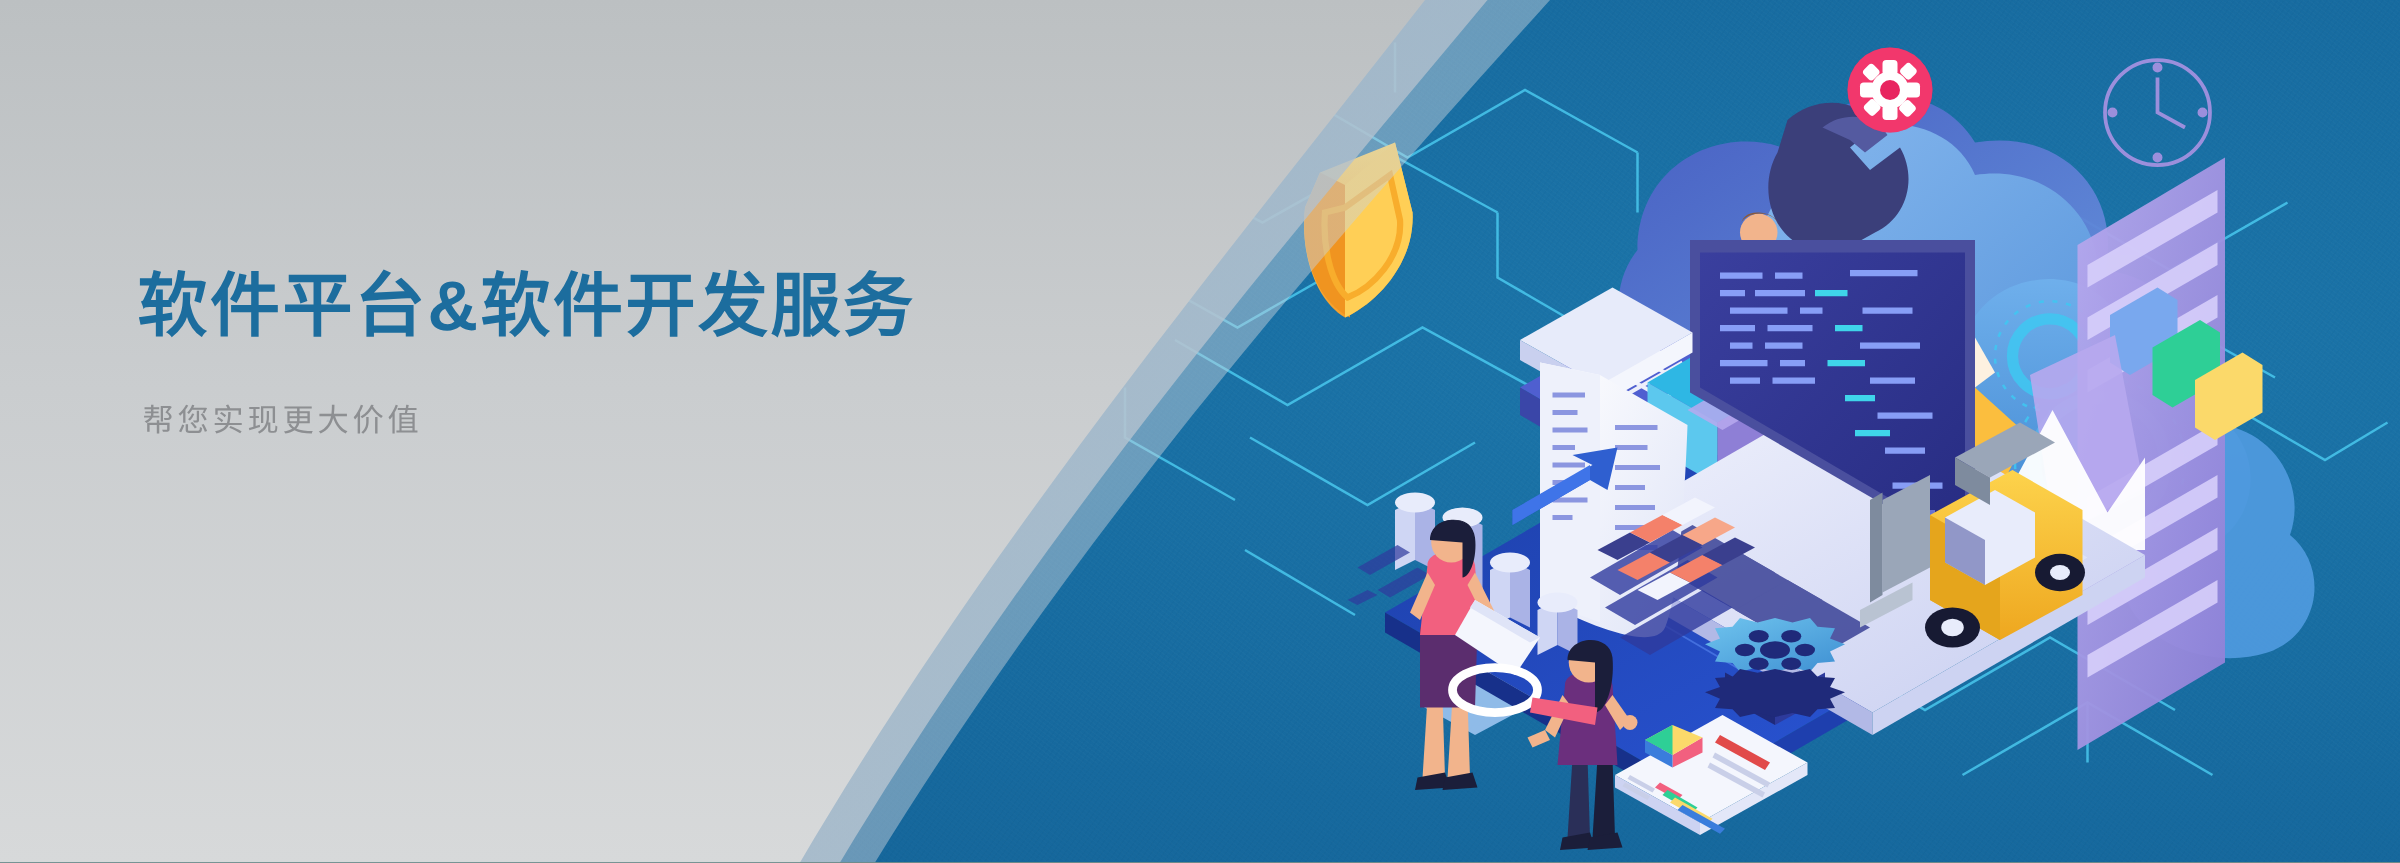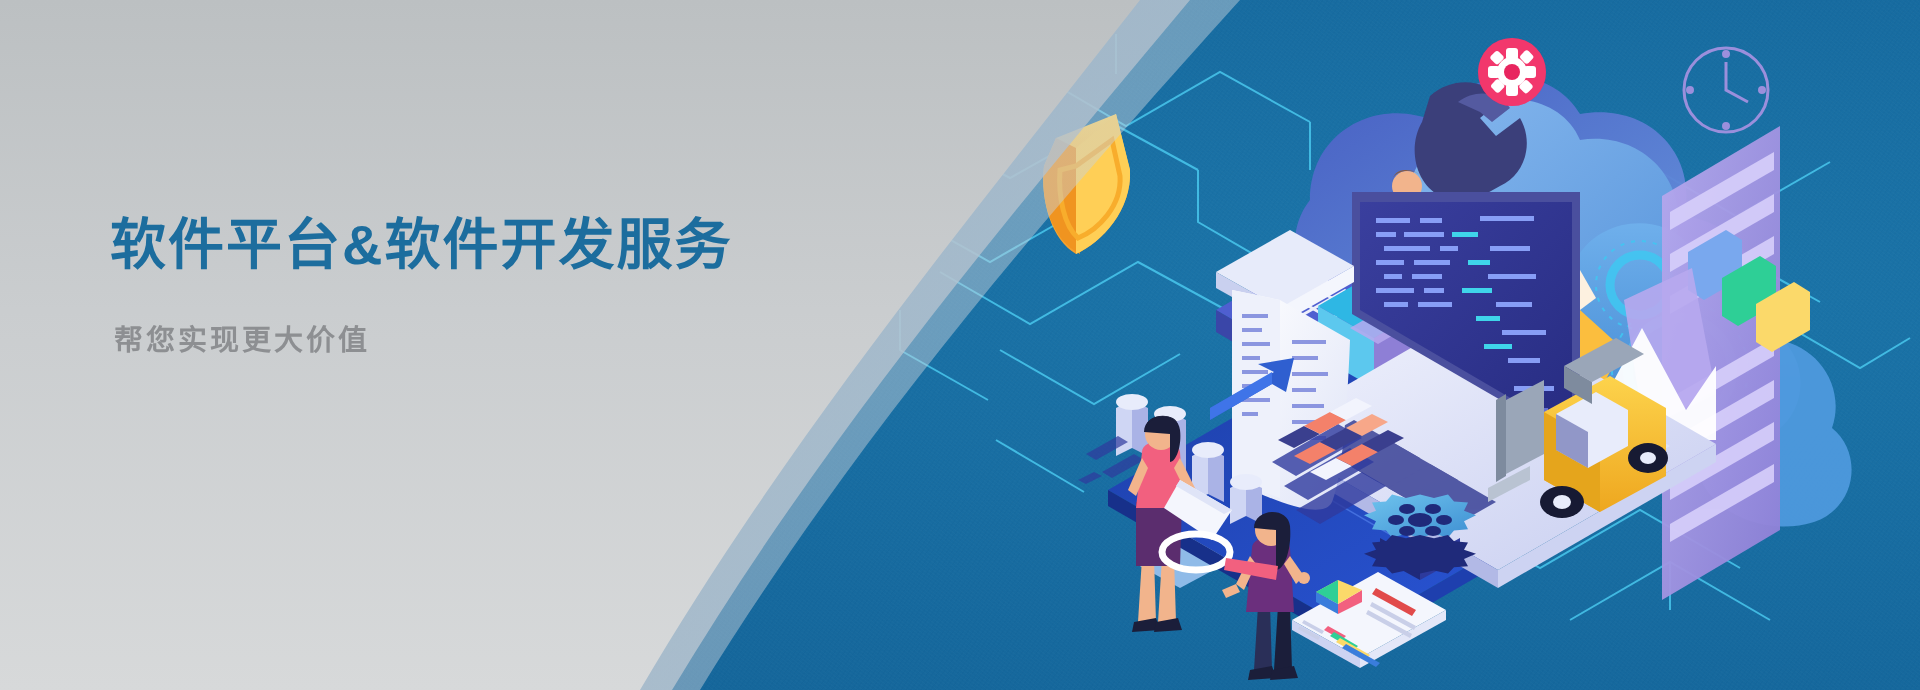--- a/index.html
+++ b/index.html
@@ -38,24 +38,24 @@
     font-size:56px;
     line-height:1.18;
     font-weight:700;
     letter-spacing:2px;
     color:#1c6d9e;
     margin:0;
     white-space:nowrap;
   }
   .subline{
     margin:38px 0 0 4px;
-    font-size:29px;
+    font-size:25px;
     letter-spacing:3px;
     color:#8d8f92;
-    font-weight:700;
+    font-weight:400;
     white-space:nowrap;
   }
 
   
   .illus{
     position:absolute;
     left:880px; top:10px;
     width:1040px; height:680px;
   }
   .illus svg{display:block;width:100%;height:100%;}

